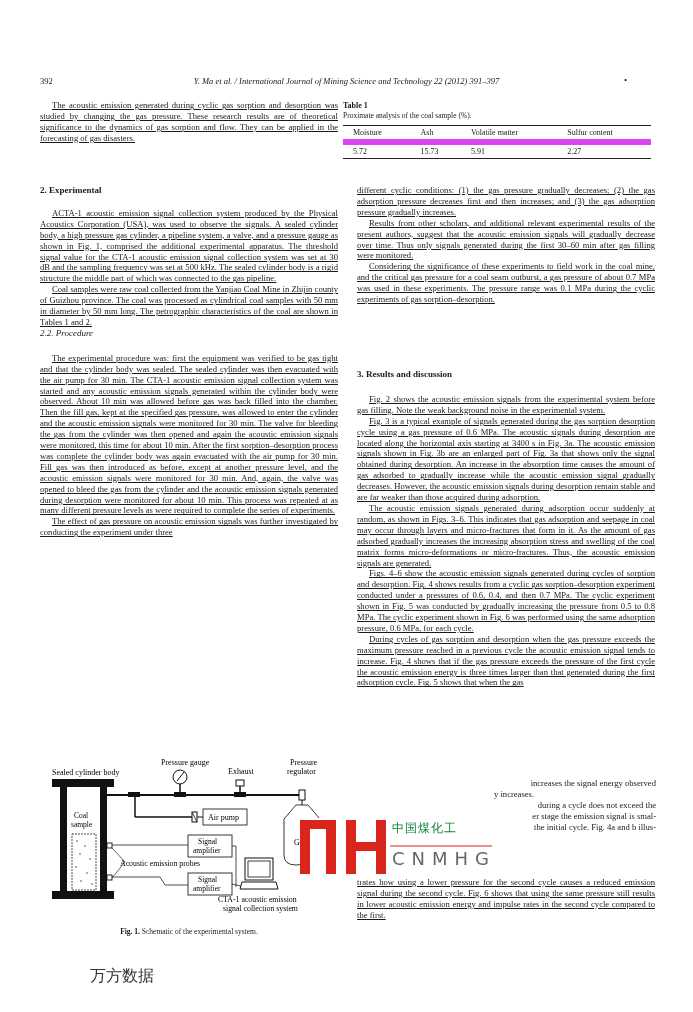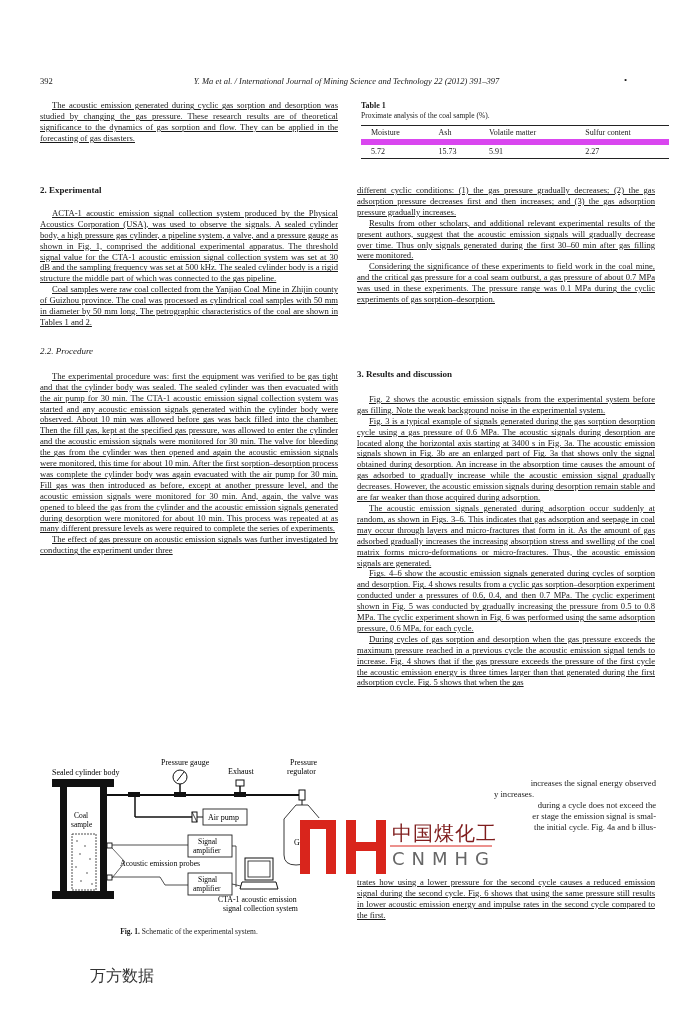--- a/index.html
+++ b/index.html
@@ -41,21 +41,21 @@
 <div class="col colL" style="top:100px;">
   <p class="p">The acoustic emission generated during cyclic gas sorption and desorption was studied by changing the gas pressure. These research results are of theoretical significance to the dynamics of gas sorption and flow. They can be applied in the forecasting of gas disasters.</p>
 </div>
 
 <div class="col colL" style="top:185px;">
   <p class="h2">2. Experimental</p>
   <div style="margin-top:12px;">
     <p class="p">ACTA-1 acoustic emission signal collection system produced by the Physical Acoustics Corporation (USA), was used to observe the signals. A sealed cylinder body, a high pressure gas cylinder, a pipeline system, a valve, and a pressure gauge as shown in Fig. 1, comprised the additional experimental apparatus. The threshold signal value for the CTA-1 acoustic emission signal collection system was set at 30 dB and the sampling frequency was set at 500 kHz. The sealed cylinder body is a rigid structure the middle part of which was connected to the gas pipeline.</p>
     <p class="p">Coal samples were raw coal collected from the Yanjiao Coal Mine in Zhijin county of Guizhou province. The coal was processed as cylindrical coal samples with 50 mm in diameter by 50 mm long. The petrographic characteristics of the coal are shown in Tables 1 and 2.</p>
   </div>
-  <p class="h3" style="margin-top:18px;">2.2. Procedure</p>
+  <p class="h3" style="">2.2. Procedure</p>
   <div style="margin-top:14px;">
     <p class="p">The experimental procedure was: first the equipment was verified to be gas tight and that the cylinder body was sealed. The sealed cylinder was then evacuated with the air pump for 30 min. The CTA-1 acoustic emission signal collection system was started and any acoustic emission signals generated within the cylinder body were observed. About 10 min was allowed before gas was back filled into the chamber. Then the fill gas, kept at the specified gas pressure, was allowed to enter the cylinder and the acoustic emission signals were monitored for 30 min. The valve for bleeding the gas from the cylinder was then opened and again the acoustic emission signals were monitored, this time for about 10 min. After the first sorption–desorption process was complete the cylinder body was again evacuated with the air pump for 30 min. Fill gas was then introduced as before, except at another pressure level, and the acoustic emission signals were monitored for 30 min. And, again, the valve was opened to bleed the gas from the cylinder and the acoustic emission signals generated during desorption were monitored for about 10 min. This process was repeated at as many different pressure levels as were required to complete the series of experiments.</p>
     <p class="p">The effect of gas pressure on acoustic emission signals was further investigated by conducting the experiment under three</p>
   </div>
 </div>
 
 <div class="abs fig" style="left:40px; top:755px; width:300px; height:165px;">
   <svg width="300" height="165" viewBox="0 0 300 165">
 
     <g>
@@ -147,21 +147,21 @@
     </g>
     <text x="178" y="147" font-size="7.8">CTA-1 acoustic emission</text>
     <text x="183" y="156" font-size="7.8">signal collection system</text>
   </svg>
 </div>
 <div class="abs figcap" style="left:40px; top:927px;">
   <b>Fig. 1.</b>
   <span>Schematic of the experimental system.</span>
 </div>
 
-<div class="abs" style="left:361px; top:101px; width:310px;">
+<div class="abs" style="left:343px; top:101px; width:310px;">
   <div class="tbl-title">Table 1</div>
   <div class="tbl-cap">Proximate analysis of the coal sample (%).</div>
   <table class="t1">
     <thead>
       <tr>
         <th>Moisture</th>
         <th>Ash</th>
         <th>Volatile matter</th>
         <th>Sulfur content</th>
       </tr>
@@ -210,16 +210,16 @@
   <svg width="196" height="58" viewBox="0 0 196 58">
     <rect x="0" y="2" width="10" height="54" fill="#d9251c"></rect>
     <rect x="0" y="2" width="36" height="9" fill="#d9251c"></rect>
     <rect x="26" y="2" width="10" height="54" fill="#d9251c"></rect>
     <rect x="46" y="2" width="10" height="54" fill="#d9251c"></rect>
     <rect x="46" y="24" width="40" height="9" fill="#d9251c"></rect>
     <rect x="76" y="2" width="10" height="54" fill="#d9251c"></rect>
     <line x1="90" y1="28" x2="192" y2="28" stroke="#d9251c" stroke-width="1.2"></line>
   </svg>
 </div>
-<div class="abs wm-cn" style="left:392px; top:820px; font-size:20px; color:#7f1d1d; letter-spacing:1px;">中国煤化工</div>
+<div class="abs wm-cn" style="left:392px; top:820px; font-size:12px; color:#15803d; letter-spacing:1px;">中国煤化工</div>
 <div class="abs wm-cn" style="left:392px; top:848px; font-size:18px; color:#666; letter-spacing:7px;">CNMHG</div>
 
 <div class="abs wanfang">万方数据</div>
 
 </body></html>

